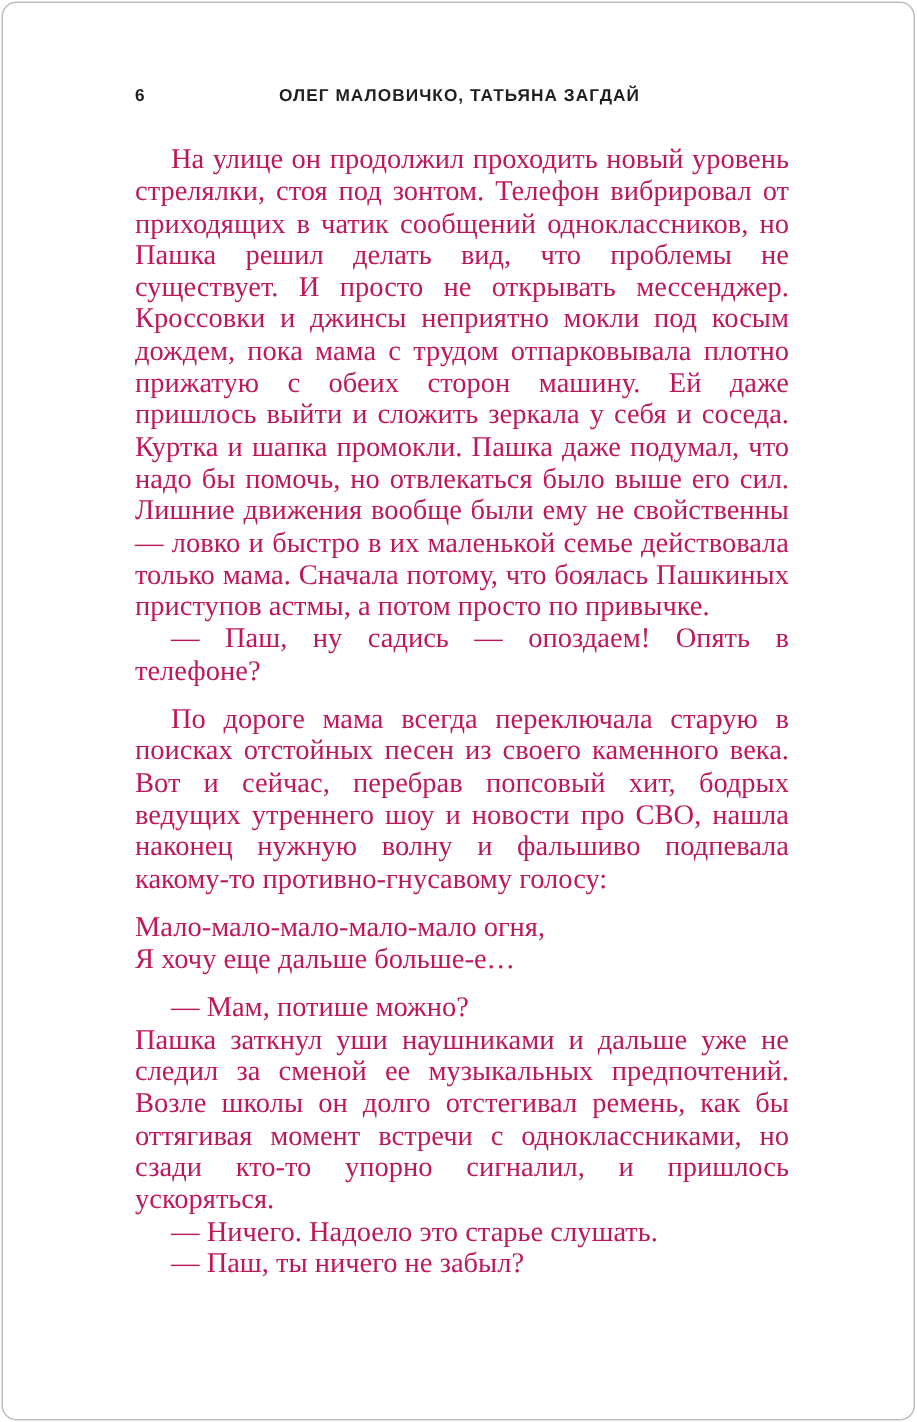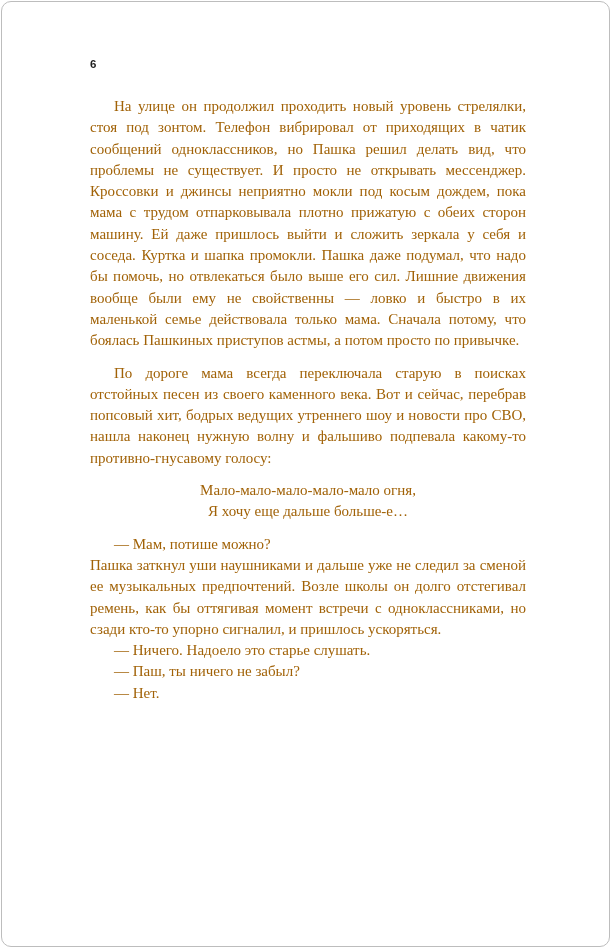--- a/index.html
+++ b/index.html
@@ -38,60 +38,60 @@
     min-width: 8px;
   }
   .running-header .running-title {
     margin-left: 88px;
   }
   .page-body {
     position: absolute;
     top: 94px;
     left: 88px;
     width: 436px;
-    font-size: 15px;
+    font-size: 19px;
     line-height: 21.3px;
-    color: #a16207;
+    color: #be185d;
     text-align: justify;
     hyphens: auto;
     -webkit-hyphens: auto;
   }
   .page-body p {
     margin: 0;
   }
   .para.indent {
     text-indent: 24px;
   }
   .space-before {
     margin-top: 11px !important;
   }
   .verse {
-    text-align: center;
     margin-bottom: 8px !important;
   }
   .verse-line {
     display: block;
   }
 </style>
 </head>
 <body>
 
 <div class="page-frame">
 
   <div class="running-header">
     <span class="page-number">6</span>
+    <span class="running-title">ОЛЕГ МАЛОВИЧКО, ТАТЬЯНА ЗАГДАЙ</span>
   </div>
 
   <div class="page-body">
       <p class="para indent">На улице он продолжил проходить новый уровень стрелялки, стоя под зонтом. Телефон вибрировал от приходящих в чатик сообщений одноклассников, но Пашка решил делать вид, что проблемы не существует. И просто не открывать мессенджер. Кроссовки и джинсы неприятно мокли под косым дождем, пока мама с трудом отпарковывала плотно прижатую с обеих сторон машину. Ей даже пришлось выйти и сложить зеркала у себя и соседа. Куртка и шапка промокли. Пашка даже подумал, что надо бы помочь, но отвлекаться было выше его сил. Лишние движения вообще были ему не свойственны — ловко и быстро в их маленькой семье действовала только мама. Сначала потому, что боялась Пашкиных приступов астмы, а потом просто по привычке.</p>
+      <p class="para indent">— Паш, ну садись — опоздаем! Опять в телефоне?</p>
       <p class="para indent space-before">По дороге мама всегда переключала старую в поисках отстойных песен из своего каменного века. Вот и сейчас, перебрав попсовый хит, бодрых ведущих утреннего шоу и новости про СВО, нашла наконец нужную волну и фальшиво подпевала какому-то противно-гнусавому голосу:</p>
       <p class="verse space-before">
         <span class="verse-line">Мало-мало-мало-мало-мало огня,</span>
         <span class="verse-line">Я хочу еще дальше больше-е…</span>
       </p>
       <p class="para indent space-before">— Мам, потише можно?</p>
       <p class="para">Пашка заткнул уши наушниками и дальше уже не следил за сменой ее музыкальных предпочтений. Возле школы он долго отстегивал ремень, как бы оттягивая момент встречи с одноклассниками, но сзади кто-то упорно сигналил, и пришлось ускоряться.</p>
       <p class="para indent">— Ничего. Надоело это старье слушать.</p>
       <p class="para indent">— Паш, ты ничего не забыл?</p>
-      <p class="para indent">— Нет.</p>
     </div>
 
 </div>
 
 </body></html>

